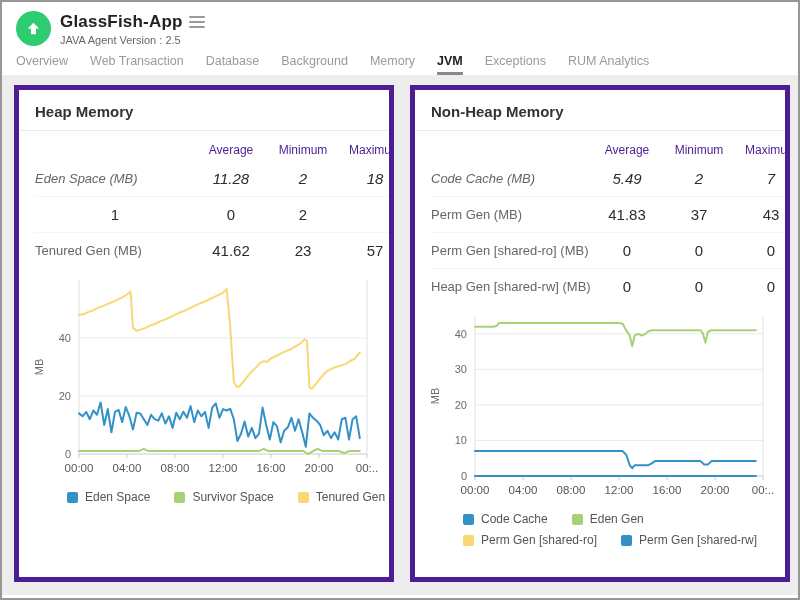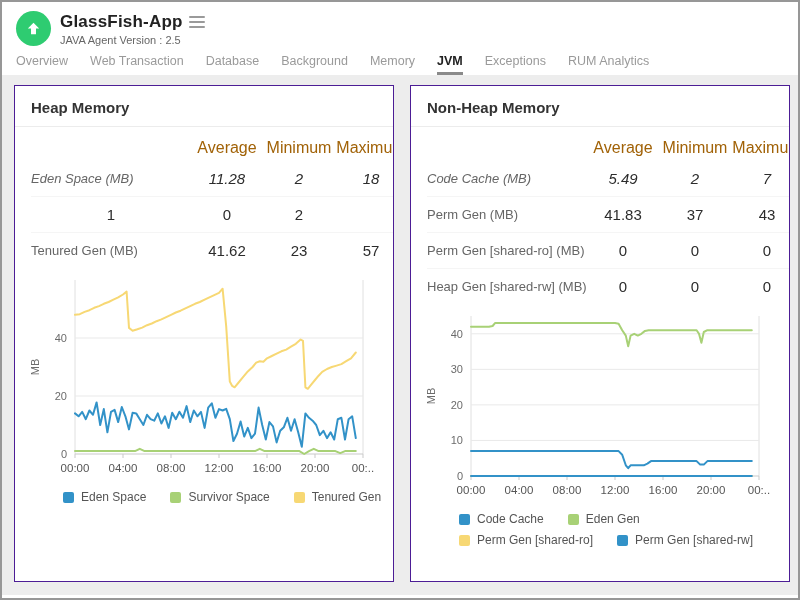--- a/index.html
+++ b/index.html
@@ -27,31 +27,31 @@
   .menu-icon span { display: block; height: 2px; background: #9a9a9a; margin: 3px 0; border-radius: 1px; }
   .app-subtitle { font-size: 11px; color: #666; margin-top: 2px; }
   
   .tab-bar { display: flex; gap: 22px; padding: 6px 14px 0 14px; background: #fff; height: 27px; text-align: right; }
   .tab { list-style: none; font-size: 12.5px; color: #9a9a9a; cursor: pointer; padding-bottom: 8px; white-space: nowrap; }
   .tab.active { color: #222; font-weight: 700; border-bottom: 3px solid #8a8a8a; }
   
   .content { background: #ededed; height: 520px; padding: 10px 12px; display: flex; gap: 16px; }
   .panel {
     width: 380px; height: 497px; background: #fff;
-    border: 1px solid #4c1d95; overflow: hidden; flex: 0 0 auto;
+    border: 5px solid #4c1d95; overflow: hidden; flex: 0 0 auto;
   }
   .panel-title {
     font-size: 15px; font-weight: 700; color: #333;
     padding: 13px 16px 10px 16px; border-bottom: 1px solid #ececec;
     margin: 0 0 4px 0;
   }
   
   .m-table { margin-left: 16px; width: 392px; }
   .t-row { display: grid; grid-template-columns: 160px 72px 72px 72px; align-items: start; }
-  .t-head .t-cell { color: #a16207; font-size: 16px; padding: 8px 0 4px 0; }
+  .t-head .t-cell { color: #4c1d95; font-size: 12px; padding: 8px 0 4px 0; }
   .t-cell { text-align: center; }
   .t-cell.lbl { text-align: left; font-size: 13px; color: #666; line-height: 17px; padding-right: 6px; }
   .t-body .t-row { border-top: 1px solid #f5f5f5; }
   .t-body .t-row:first-child { border-top: none; font-style: italic; }
   .t-body .t-cell { padding: 9px 0; }
   .t-cell.val { font-size: 15px; color: #2c2c2c; font-weight: 500; line-height: 17px; }
   
   .chart-wrap { margin: 4px 0 0 12px; }
   .chart-wrap svg { display: block; }
   

